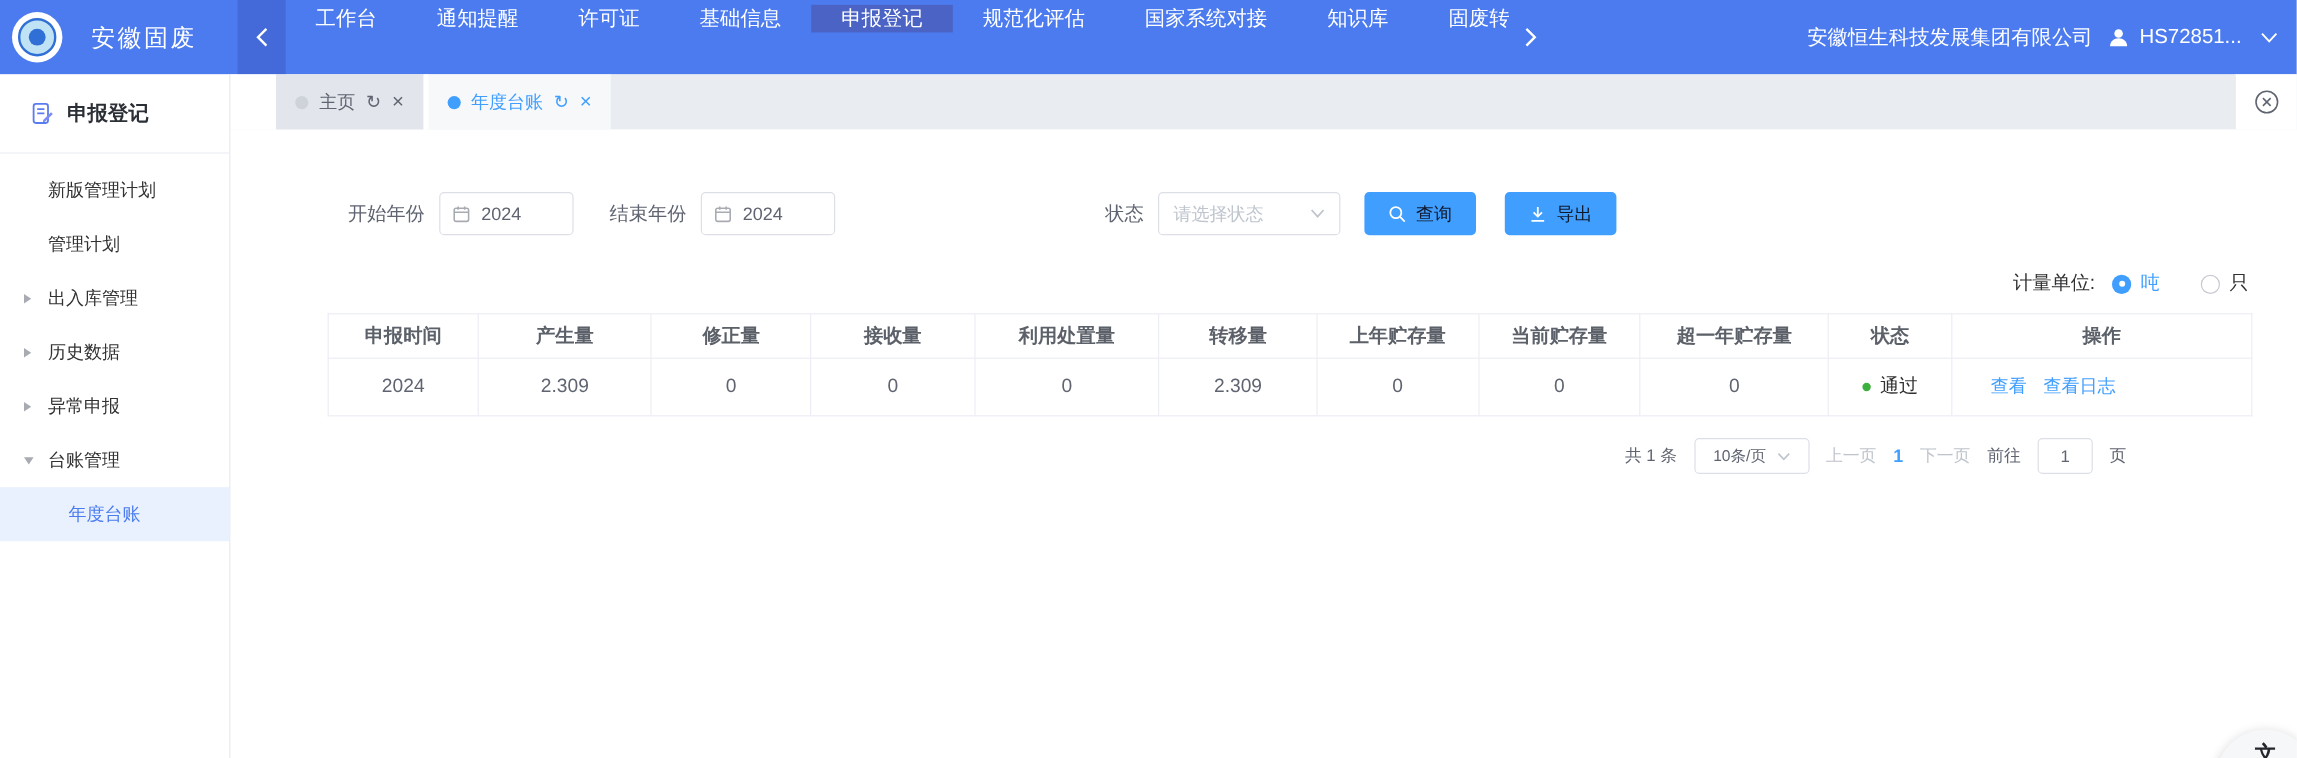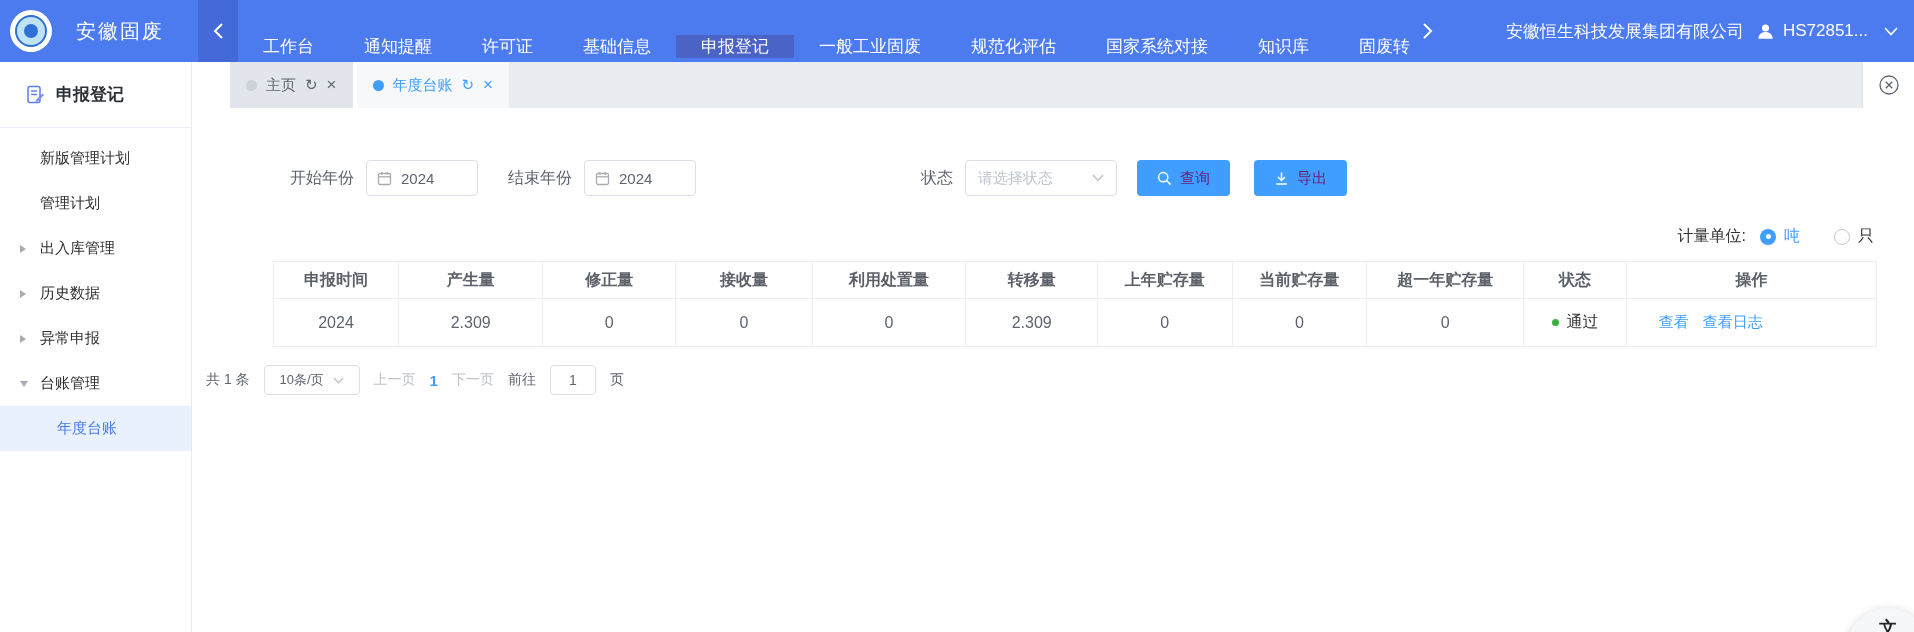--- a/index.html
+++ b/index.html
@@ -9,21 +9,21 @@
   
   .navbar { height:62px; background:#4b7bee; display:flex; align-items:center; color:#fff; position:relative; }
   .logo { width:42px; height:42px; border-radius:50%; background:#fff; margin-left:10px; flex:0 0 auto;
           display:flex; align-items:center; justify-content:center; }
   .logo-inner { width:32px; height:32px; border-radius:50%; border:2px solid #2f6fd6; background:#bfe3f5;
           display:flex; align-items:center; justify-content:center; }
   .logo-core { width:14px; height:14px; border-radius:50%; background:#2f6fd6; }
   .brand { font-size:20px; margin-left:24px; letter-spacing:2px; white-space:nowrap; }
   .nav-chevron-left { margin-left:34px; width:40px; height:62px; background:#4469d9; display:flex;
           align-items:center; justify-content:center; cursor:pointer; flex:0 0 auto; }
-  .nav-items { display:flex; height:54px; align-items:flex-end; }
+  .nav-items { display:flex; height:54px; align-items:flex-start; }
   .nav-item { padding:0 25px; display:flex; align-items:center; font-size:17px; white-space:nowrap; cursor:pointer; }
   .nav-item.active { background:#4a63c4; }
   .nav-item.truncated { max-width:78px; overflow:hidden; padding-right:0; }
   .nav-chevron-right { width:34px; height:62px; display:flex; align-items:center; justify-content:center; cursor:pointer; }
   .nav-right { margin-left:auto; display:flex; align-items:center; padding-right:16px; }
   .company { font-size:17px; white-space:nowrap; }
   .user-icon { margin-left:12px; display:flex; align-items:center; }
   .username { margin-left:8px; font-size:17px; }
   .nav-caret { margin-left:16px; display:flex; align-items:center; cursor:pointer; }
 
@@ -63,21 +63,21 @@
   .filter-row { display:flex; align-items:center; margin:52px 0 0 98px; }
   .f-label { font-size:16px; color:#5f6470; white-space:nowrap; }
   .date-box { width:112px; height:36px; border:1px solid #dcdfe6; border-radius:4px; background:#fff;
               display:flex; align-items:center; gap:9px; padding-left:10px; margin-left:12px;
               color:#5f6470; font-size:15px; cursor:pointer; }
   .ml30 { margin-left:30px; }
   .ml225 { margin-left:225px; }
   .select-box { width:152px; height:36px; border:1px solid #dcdfe6; border-radius:4px; background:#fff;
                 display:flex; align-items:center; justify-content:space-between; padding:0 12px;
                 margin-left:12px; color:#bfc5ce; font-size:15px; cursor:pointer; }
-  .btn { height:36px; border:none; border-radius:4px; background:#409eff; color:#701a75; display:flex;
+  .btn { height:36px; border:none; border-radius:4px; background:#409eff; color:#0f172a; display:flex;
          align-items:center; gap:8px; padding:0 20px; font-size:15px; cursor:pointer; }
   .btn-search { margin-left:20px; }
   .btn-export { margin-left:24px; }
 
   
   .unit-row { display:flex; align-items:center; justify-content:flex-end; margin:30px 40px 0 0;
               font-size:16px; color:#303133; }
   .radio { width:16px; height:16px; border-radius:50%; border:1px solid #c6cad1; background:#fff;
            margin-left:14px; position:relative; cursor:pointer; flex:0 0 auto; }
   .radio.sel { border:none; background:#409eff; }
@@ -94,21 +94,21 @@
   th { height:37px; font-size:16px; font-weight:bold; color:#5b6069; background:#fff; }
   td { height:48px; font-size:16px; color:#5f6470; }
   .status-dot { display:inline-block; width:7px; height:7px; border-radius:50%; background:#3cb03c;
                 margin-right:8px; vertical-align:middle; }
   .status-text { color:#303133; font-size:16px; vertical-align:middle; }
   .link { color:#409eff; font-size:15px; cursor:pointer; }
   .link + .link { margin-left:14px; }
   .actions-cell { text-align:left; padding-left:32px; }
 
   
-  .pager { display:flex; align-items:center; margin:18px 142px 0 0;
+  .pager { display:flex; align-items:center; justify-content:flex-end; margin:18px 142px 0 0;
            font-size:14px; color:#5f6470; }
   .pager > * { margin-left:14px; }
   .psel { width:96px; height:30px; border:1px solid #dcdfe6; border-radius:4px; display:flex;
           align-items:center; justify-content:center; gap:9px; font-size:13px; color:#5f6470; cursor:pointer; }
   .pg-disabled { color:#bfc4cc; cursor:default; }
   .pg-current { color:#409eff; font-weight:bold; font-size:15px; cursor:pointer; }
   .goto-input { width:46px; height:30px; border:1px solid #dcdfe6; border-radius:4px; text-align:center;
           font-size:14px; color:#5f6470; font-family:inherit; }
 
   
@@ -136,21 +136,20 @@
         </svg>
     </span>
   </div>
 
   <nav class="nav-items">
     <div class="nav-item">工作台</div>
     <div class="nav-item">通知提醒</div>
     <div class="nav-item">许可证</div>
     <div class="nav-item">基础信息</div>
     <div class="nav-item active">申报登记</div>
-    <div class="nav-item">一般工业固废</div>
     <div class="nav-item">规范化评估</div>
     <div class="nav-item">国家系统对接</div>
     <div class="nav-item">知识库</div>
     <div class="nav-item truncated">固废转</div>
   </nav>
 
   <div class="nav-chevron-right">
     <span>
       <svg width="11" height="18" viewBox="0 0 11 18">
           <polyline points="2,2 9,9 2,16" fill="none" stroke="#fff" stroke-width="2"></polyline>

